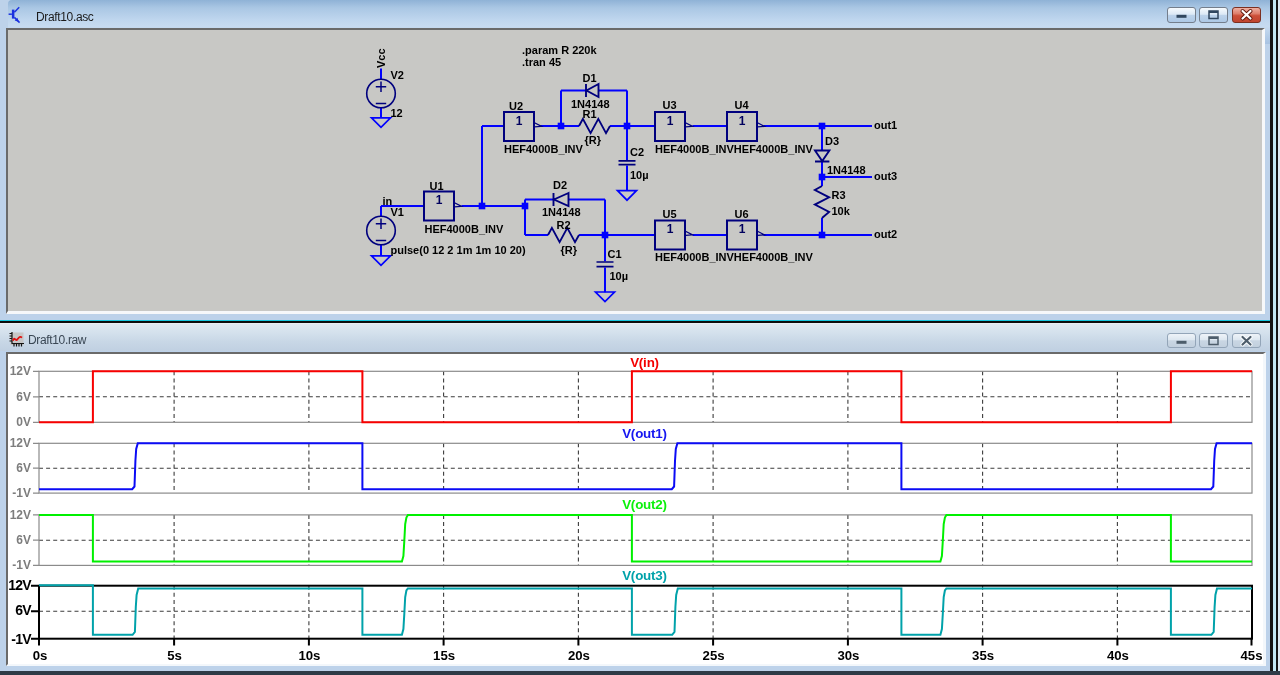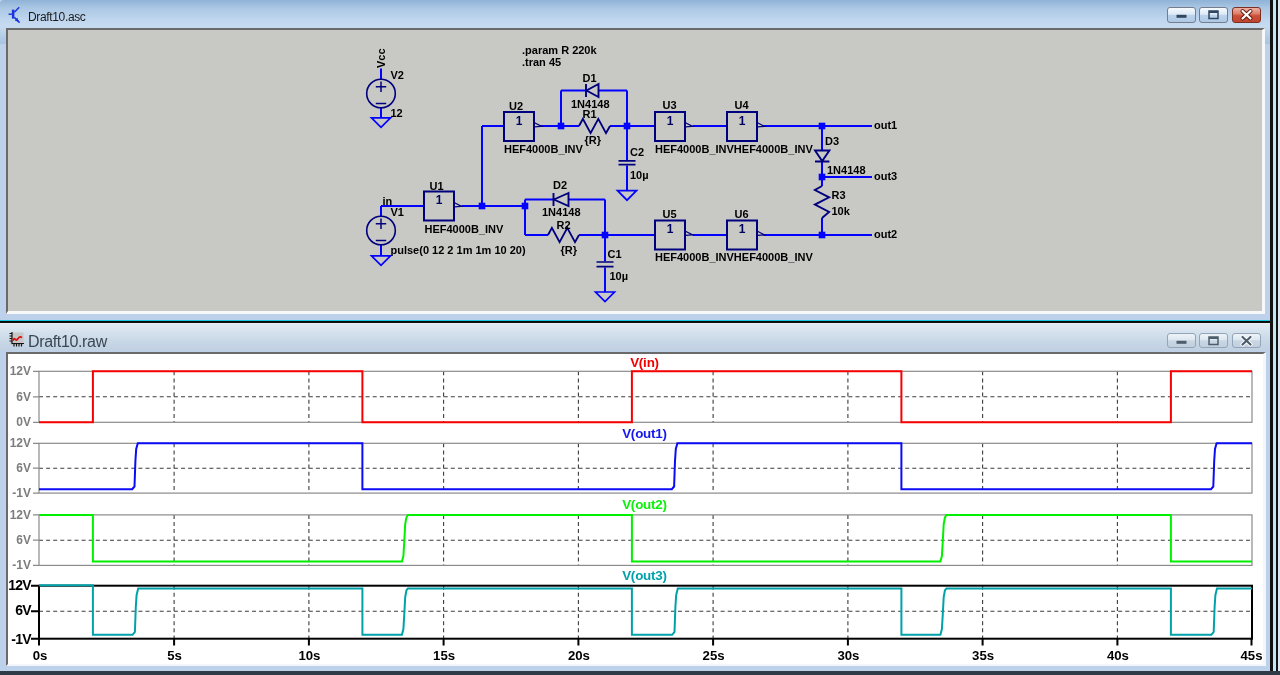--- a/index.html
+++ b/index.html
@@ -1,36 +1,36 @@
 <!DOCTYPE html>
 <html><head>
 <meta charset="utf-8">
 <style>
   * { margin:0; padding:0; box-sizing:border-box; }
   html,body { width:1280px; height:675px; overflow:hidden; }
   body { position:relative; background:#bdd2ea; font-family:"Liberation Sans", sans-serif; }
   .abs { position:absolute; }
   
-  #tb1 { left:0; top:0; width:1272px; height:44px;
+  #tb1 { left:8px; top:0; width:1272px; height:44px;
     background:linear-gradient(180deg,#8fb2d6 0%,#aac7e4 18%,#bfd6ee 45%,#c7dbf0 60%,#b2cbe7 85%,#a8c3e2 100%);
     border-radius:4px 4px 0 0; }
   #tb1 .ttl { position:absolute; left:28px; top:9.5px; font-size:12px; letter-spacing:-0.35px; color:#1b1b1b; }
   
   #cv1 { left:6px; top:28px; width:1259px; height:286px;
     border-top:2px solid #6a6a6a; border-left:2px solid #6a6a6a;
     border-right:3px solid #f6f8fa; border-bottom:3px solid #f6f8fa;
     background:#c8c8c5; }
   
   #cyan { left:0; top:319.5px; width:1272px; height:1.6px; background:#17c7e0; }
   #blk1 { left:0; top:321.1px; width:1272px; height:2px; background:#0d0d0d; }
   #lt1  { left:0; top:323.1px; width:1272px; height:1.2px; background:#e9eff5; }
   
   #tb2 { left:0; top:324.3px; width:1272px; height:27.2px;
     background:linear-gradient(180deg,#dfe9f2 0%,#d3e0ec 35%,#c8d7e6 65%,#c0d0e1 100%); }
-  #tb2 .ttl { position:absolute; left:28px; top:9px; font-size:16px; letter-spacing:-0.35px; color:#3a4754; }
+  #tb2 .ttl { position:absolute; left:28px; top:9px; font-size:12px; letter-spacing:-0.35px; color:#3a4754; }
   
   #cv2 { left:6px; top:351.5px; width:1259.5px; height:314px;
     border-top:2.5px solid #6a6a6a; border-left:2px solid #6a6a6a;
     border-right:3.5px solid #f3f7fb; border-bottom:2px solid #f3f7fb;
     background:#ffffff; }
   
   #re1 { left:1269.5px; top:0; width:3px; height:675px; background:#141414; }
   #re2 { left:1272.5px; top:0; width:3px; height:675px; background:#c2e8f4; }
   #re3 { left:1275.5px; top:0; width:2.7px; height:675px; background:#141414; }
   #re4 { left:1278.2px; top:0; width:1.8px; height:675px; background:#dce9f2; }

